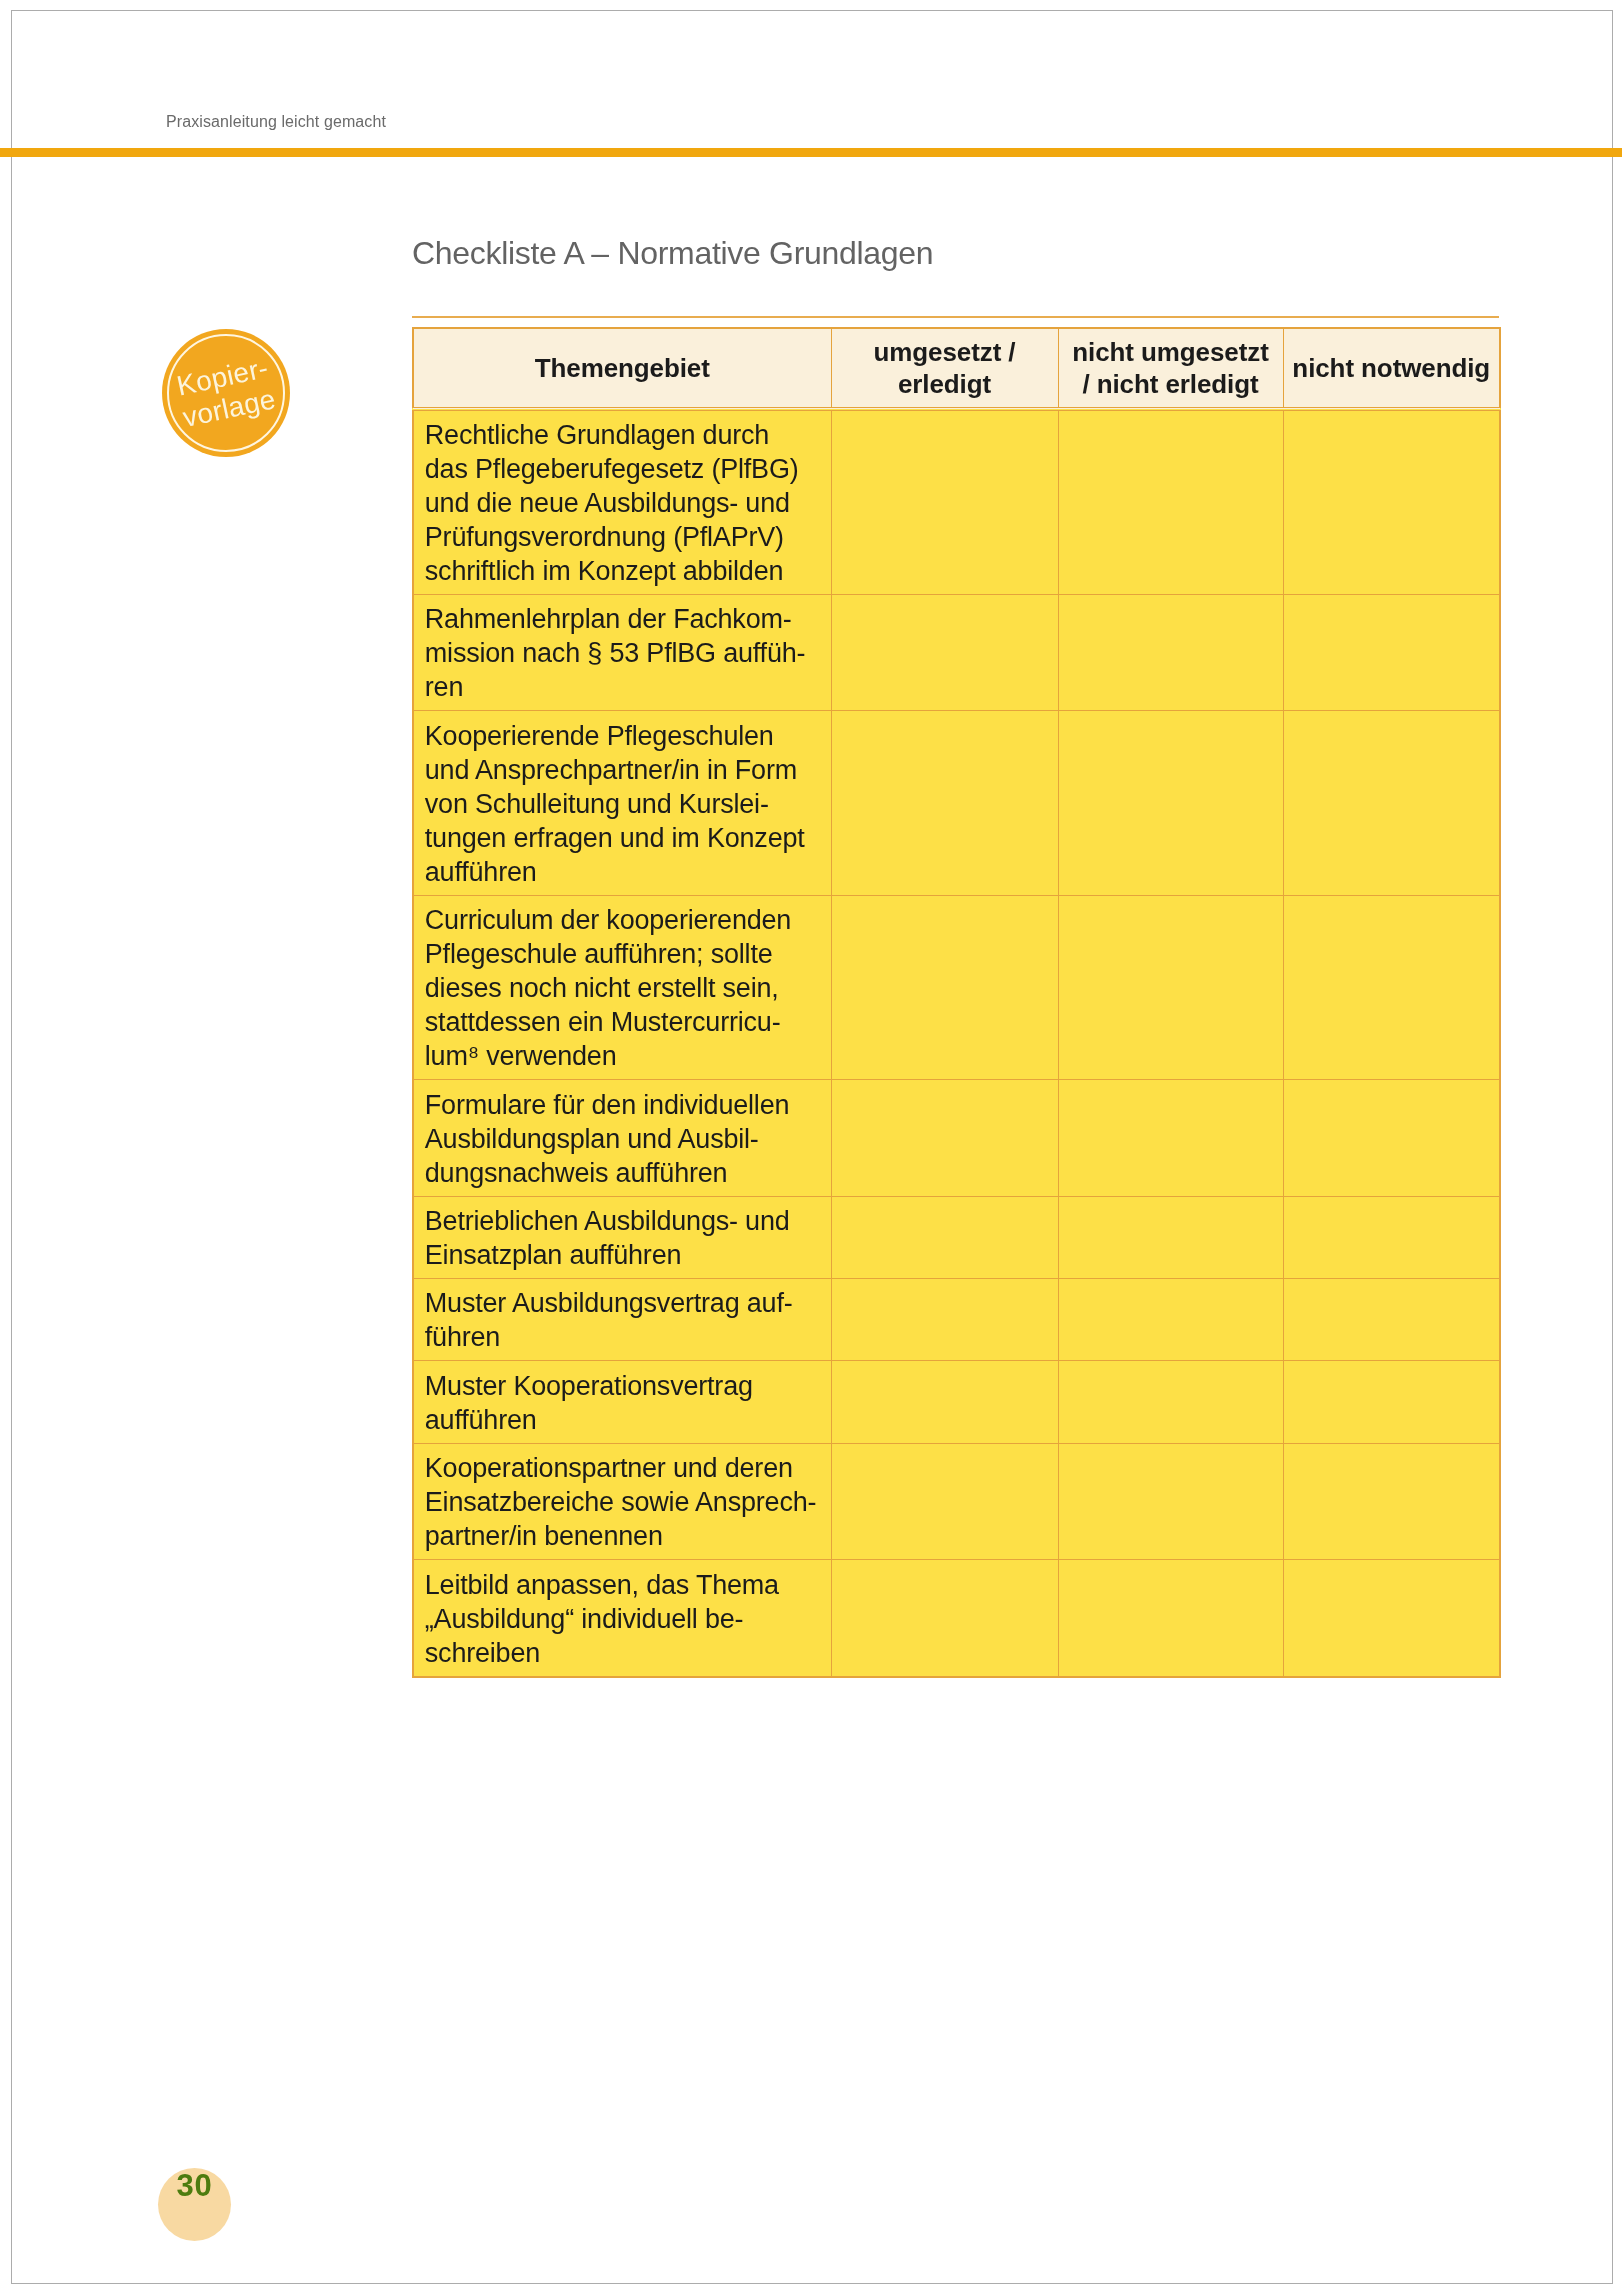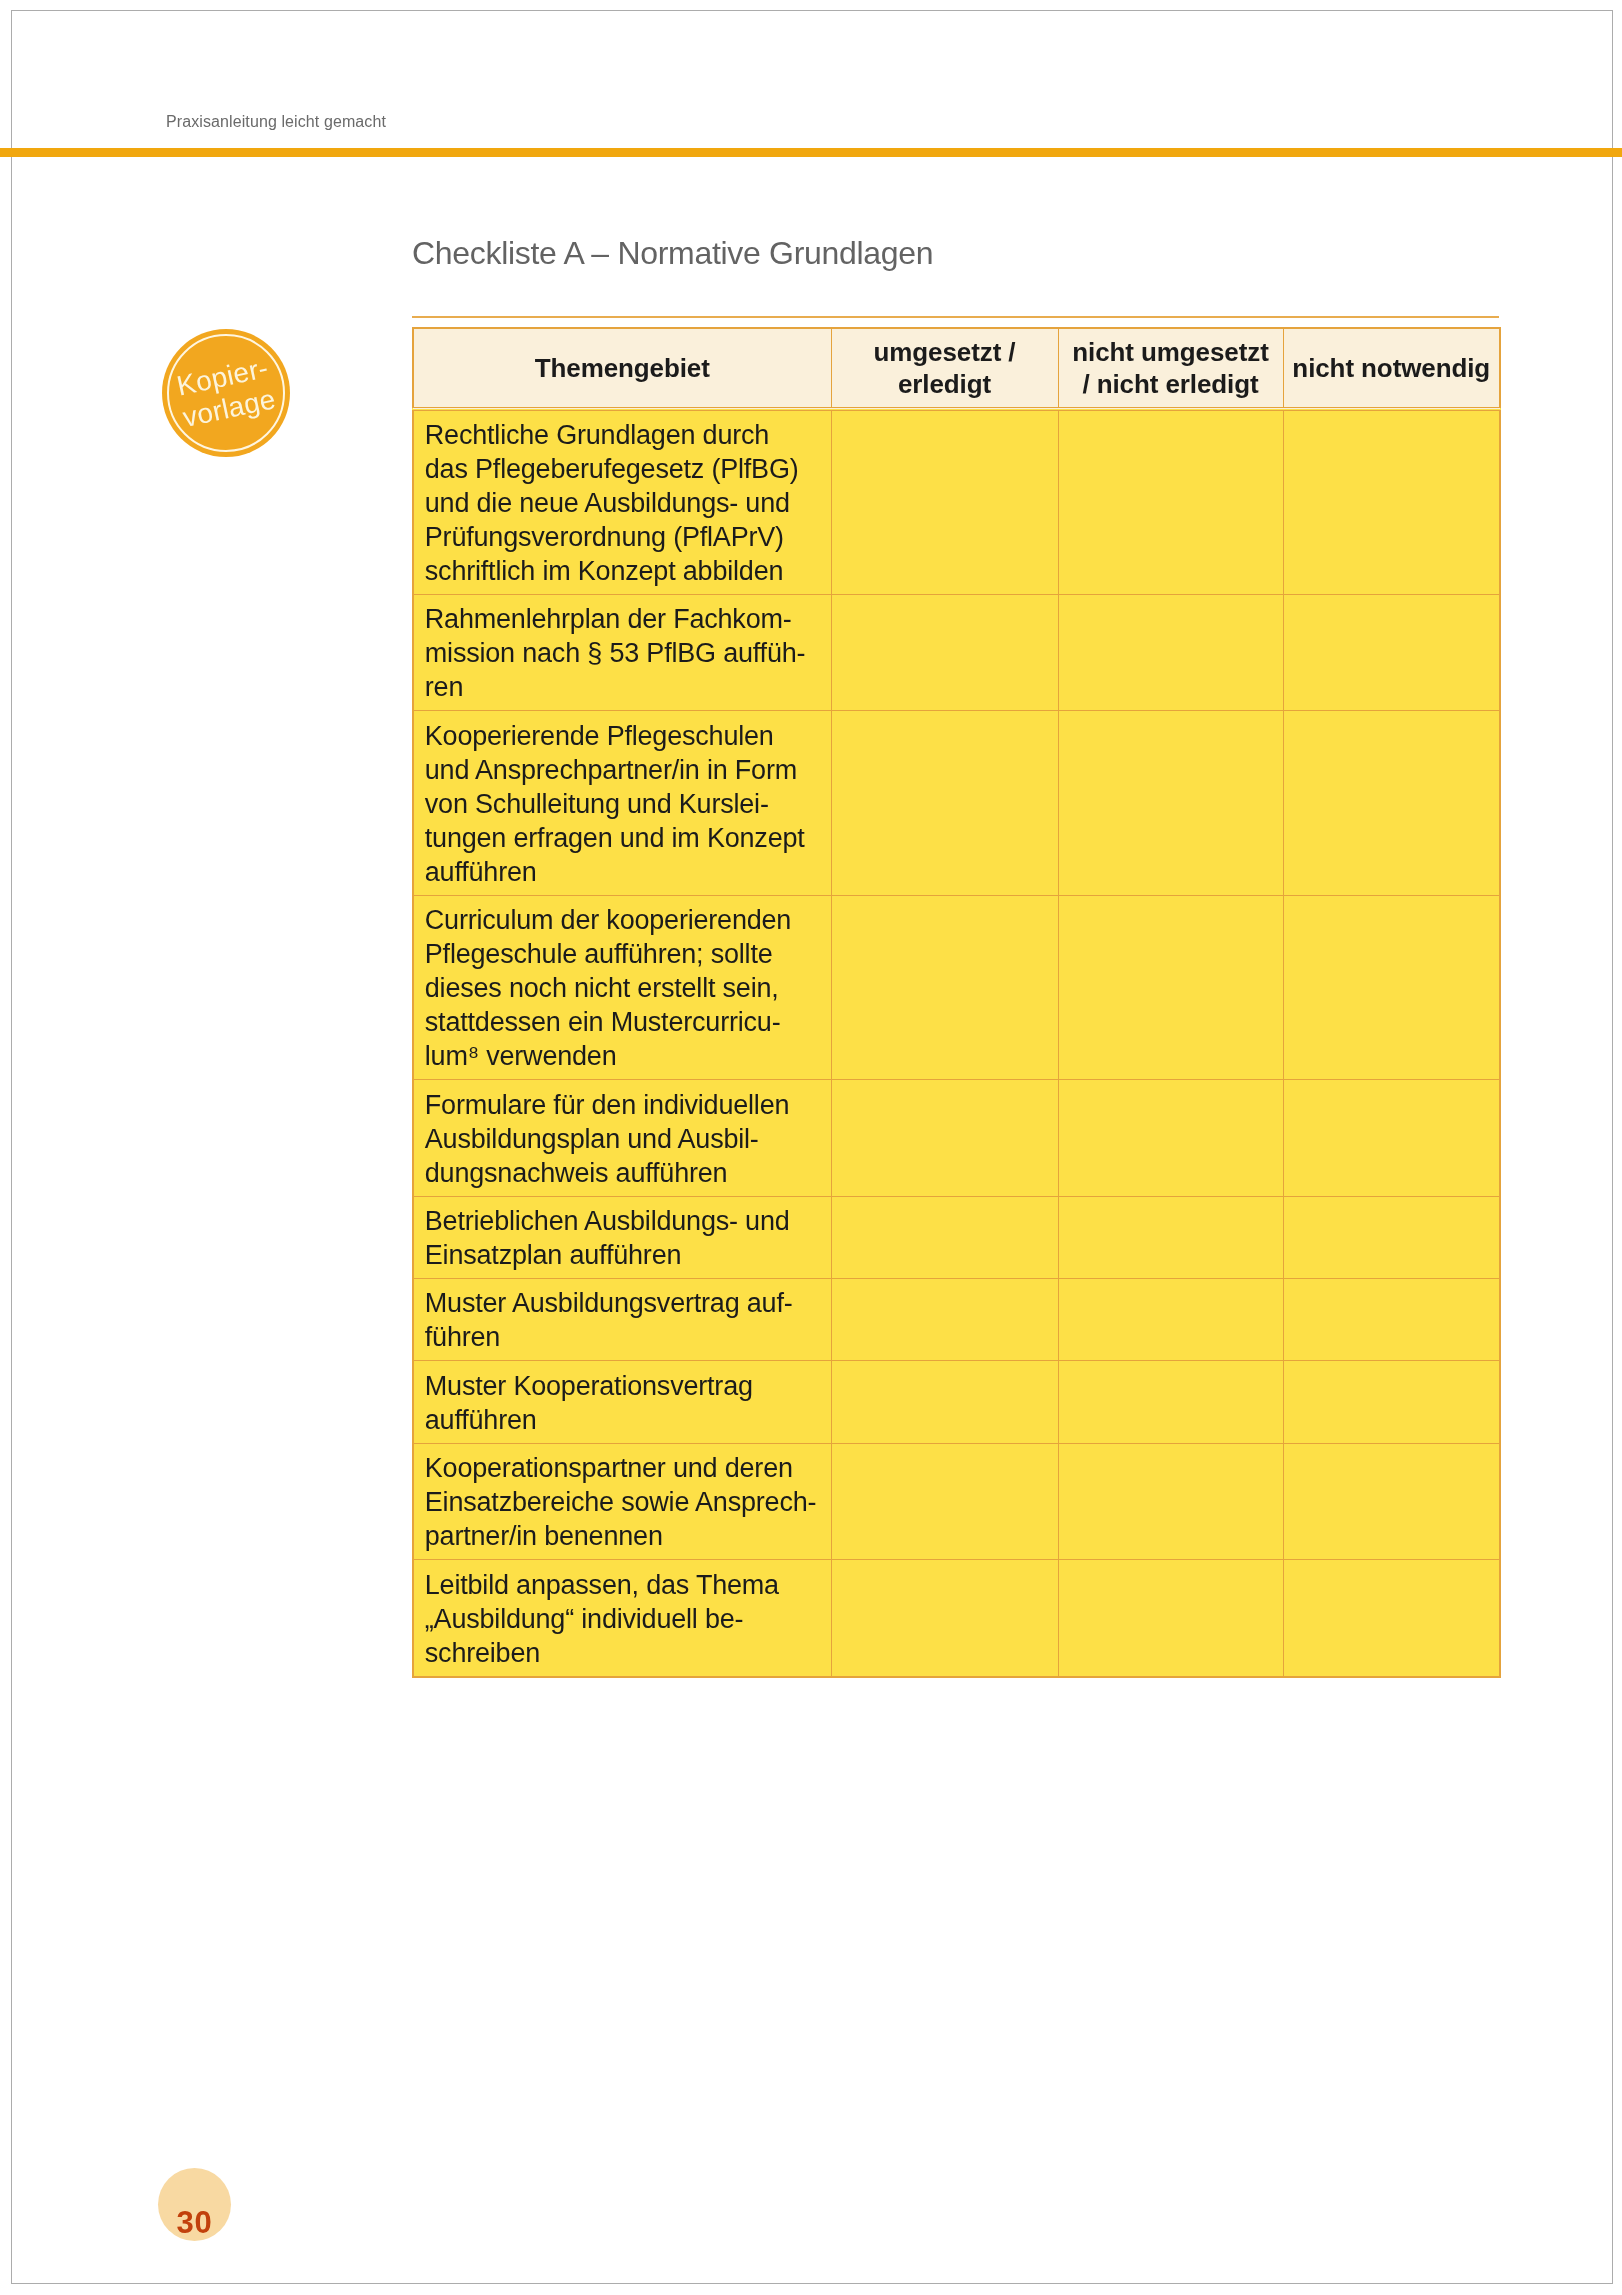--- a/index.html
+++ b/index.html
@@ -125,23 +125,23 @@
   }
 
   .pre { white-space: pre-line; }
 
   .pagenum {
     position: absolute;
     left: 158px; top: 2168px;
     width: 73px; height: 73px;
     border-radius: 50%;
     background: var(--pagenum-fill);
-    display: flex; align-items: flex-end; justify-content: center;
+    display: flex; align-items: flex-start; justify-content: center;
     font-size: 31px; font-weight: bold;
-    color: #c2410c;
+    color: #4d7c0f;
     letter-spacing: 0.7px;
   }
 </style>
 </head>
 <body>
 
 <div class="page">
 
   <div class="page-border"></div>
 

